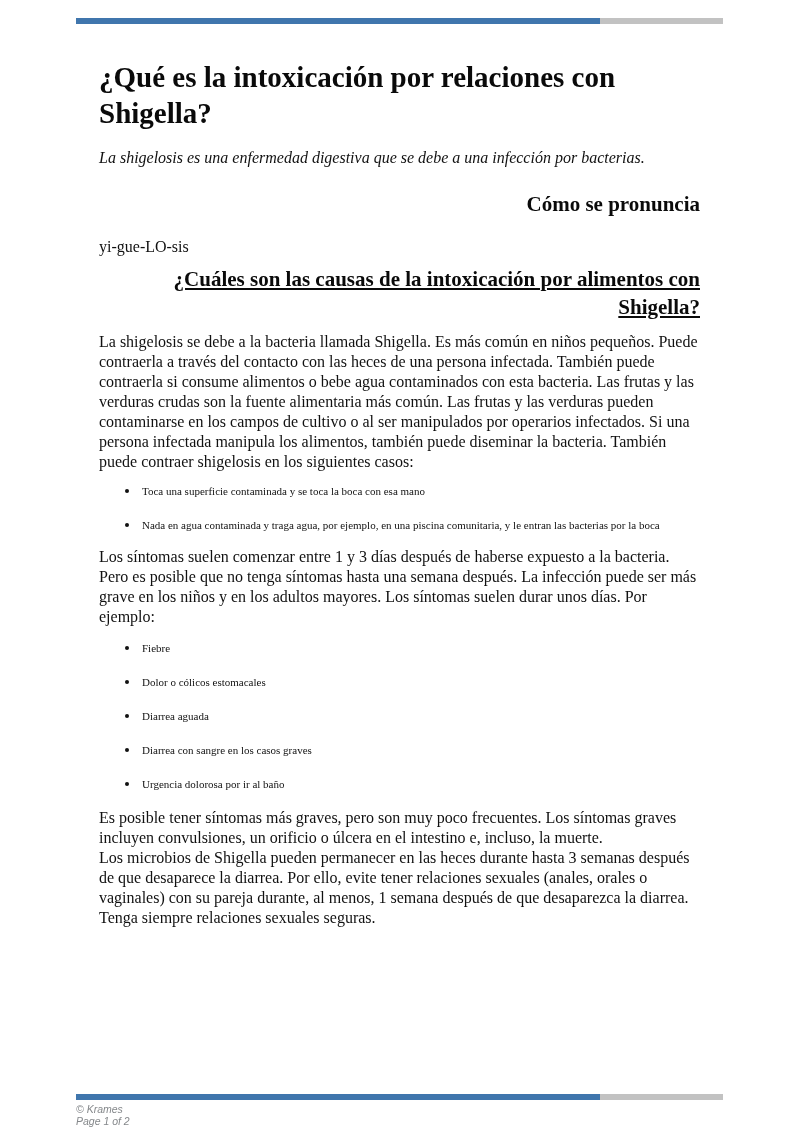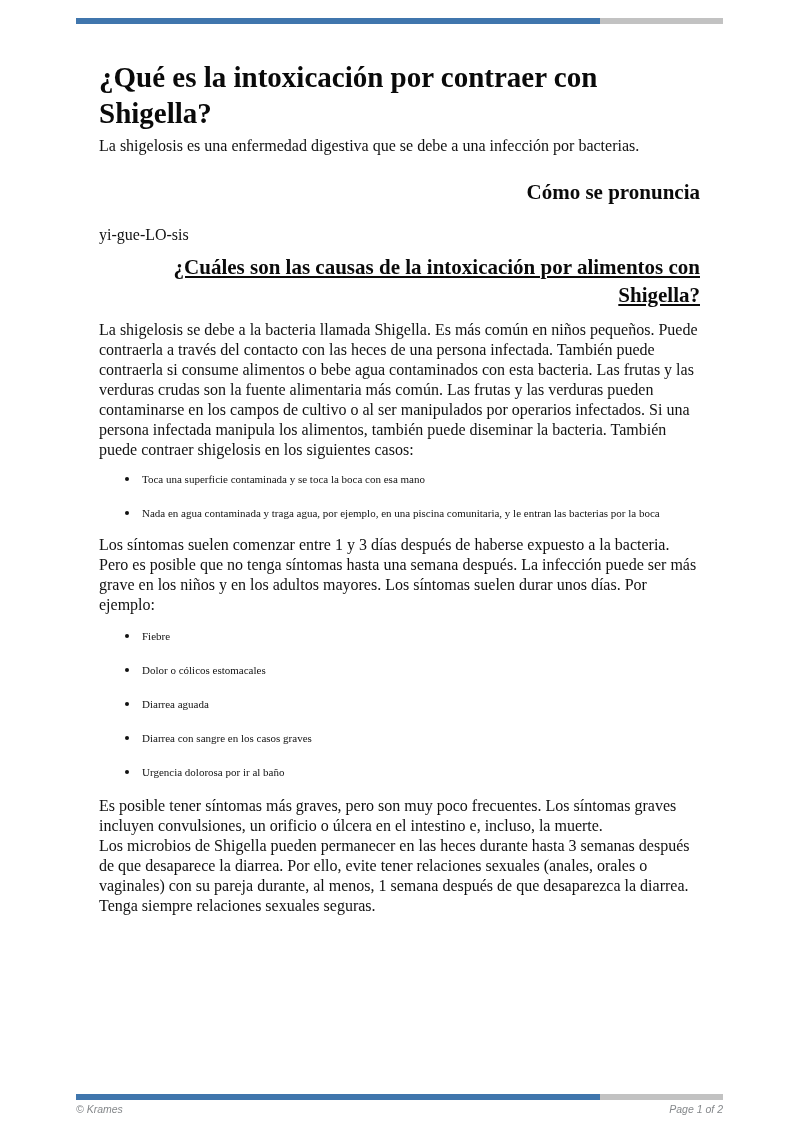--- a/index.html
+++ b/index.html
@@ -44,21 +44,21 @@
     line-height: 28px;
     font-weight: bold;
     color: #0a0a0a;
     text-align: right;
   }
   p {
     margin: 0;
     font-size: 16px;
     line-height: 20px;
   }
-  .mt-intro   { margin-top: 5px; }
+  .mt-intro   { margin-top: 17px; font-style: italic; }
   .mt-h2a     { margin-top: 23px; line-height: 27px; }
   .mt-pron    { margin-top: 19px; }
   .mt-h2b     { margin-top: 8px; text-decoration: underline; }
   .mt-para    { margin-top: 11px; }
   .mt-h2c     { margin-top: 15px; }
   .mt-para2   { margin-top: 12px; }
   .mt-para3   { margin-top: 14px; }
   .mt-para4   { }
   ul {
     margin: 9px 0 0 0;
@@ -94,21 +94,21 @@
 
 <div class="page">
 
   <div class="rule rule-top">
     <div class="rule-blue" style="background: rgb(64, 118, 173);"></div>
     <div class="rule-gray" style="background: rgb(194, 194, 194);"></div>
   </div>
 
   <div class="content">
 
-    <h1>¿Qué es la intoxicación por contraer con Shigella?</h1>
+    <h1>¿Qué es la intoxicación por relaciones con Shigella?</h1>
 
     <p class="mt-intro">La shigelosis es una enfermedad digestiva que se debe a una infección por bacterias.</p>
 
     <h2 class="mt-h2a">Cómo se pronuncia</h2>
     <p class="mt-pron">yi-gue-LO-sis</p>
 
     <h2 class="mt-h2b">¿Cuáles son las causas de la intoxicación por alimentos con Shigella?</h2>
     <p class="mt-para">La shigelosis se debe a la bacteria llamada Shigella. Es más común en niños pequeños. Puede contraerla a través del contacto con las heces de una persona infectada. También puede contraerla si consume alimentos o bebe agua contaminados con esta bacteria. Las frutas y las verduras crudas son la fuente alimentaria más común. Las frutas y las verduras pueden contaminarse en los campos de cultivo o al ser manipulados por operarios infectados. Si una persona infectada manipula los alimentos, también puede diseminar la bacteria. También puede contraer shigelosis en los siguientes casos:</p>
     <ul>
       <li>Toca una superficie contaminada y se toca la boca con esa mano</li>
@@ -127,19 +127,19 @@
     <p class="mt-para3">Es posible tener síntomas más graves, pero son muy poco frecuentes. Los síntomas graves incluyen convulsiones, un orificio o úlcera en el intestino e, incluso, la muerte.</p>
     <p class="mt-para4">Los microbios de Shigella pueden permanecer en las heces durante hasta 3 semanas después de que desaparece la diarrea. Por ello, evite tener relaciones sexuales (anales, orales o vaginales) con su pareja durante, al menos, 1 semana después de que desaparezca la diarrea. Tenga siempre relaciones sexuales seguras.</p>
 
   </div>
 
   <div class="footer">
     <div class="rule">
       <div class="rule-blue" style="background: rgb(64, 118, 173);"></div>
       <div class="rule-gray" style="background: rgb(194, 194, 194);"></div>
     </div>
-    <div class="footer-row" style="color: rgb(133, 136, 139);">
+    <div class="footer-row" style="color: rgb(133, 136, 139); flex-direction: column;">
       <span>© Krames</span>
       <span>Page 1 of 2</span>
     </div>
   </div>
 
 </div>
 
 </body></html>

